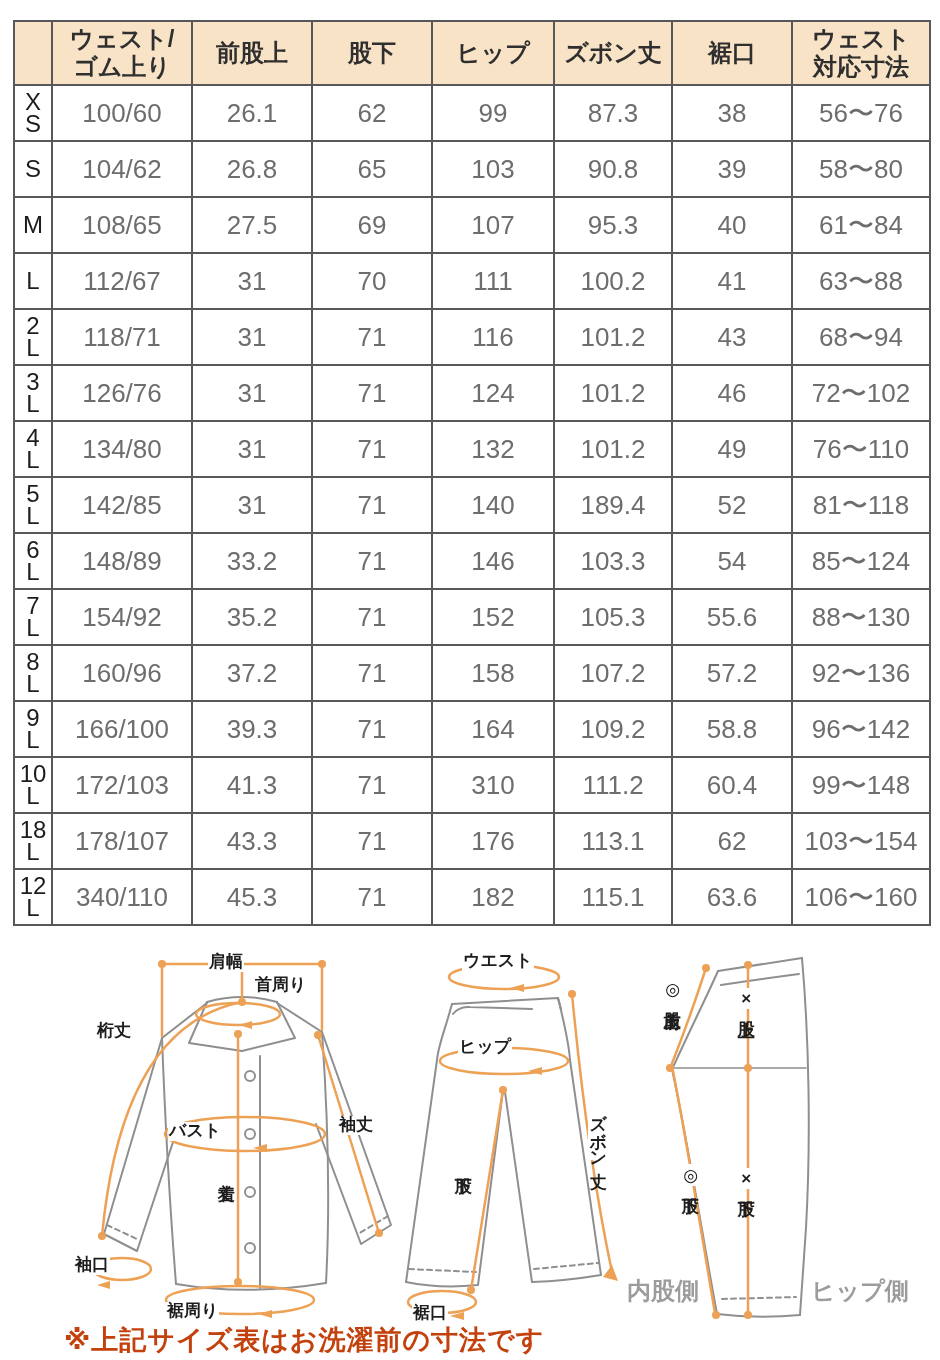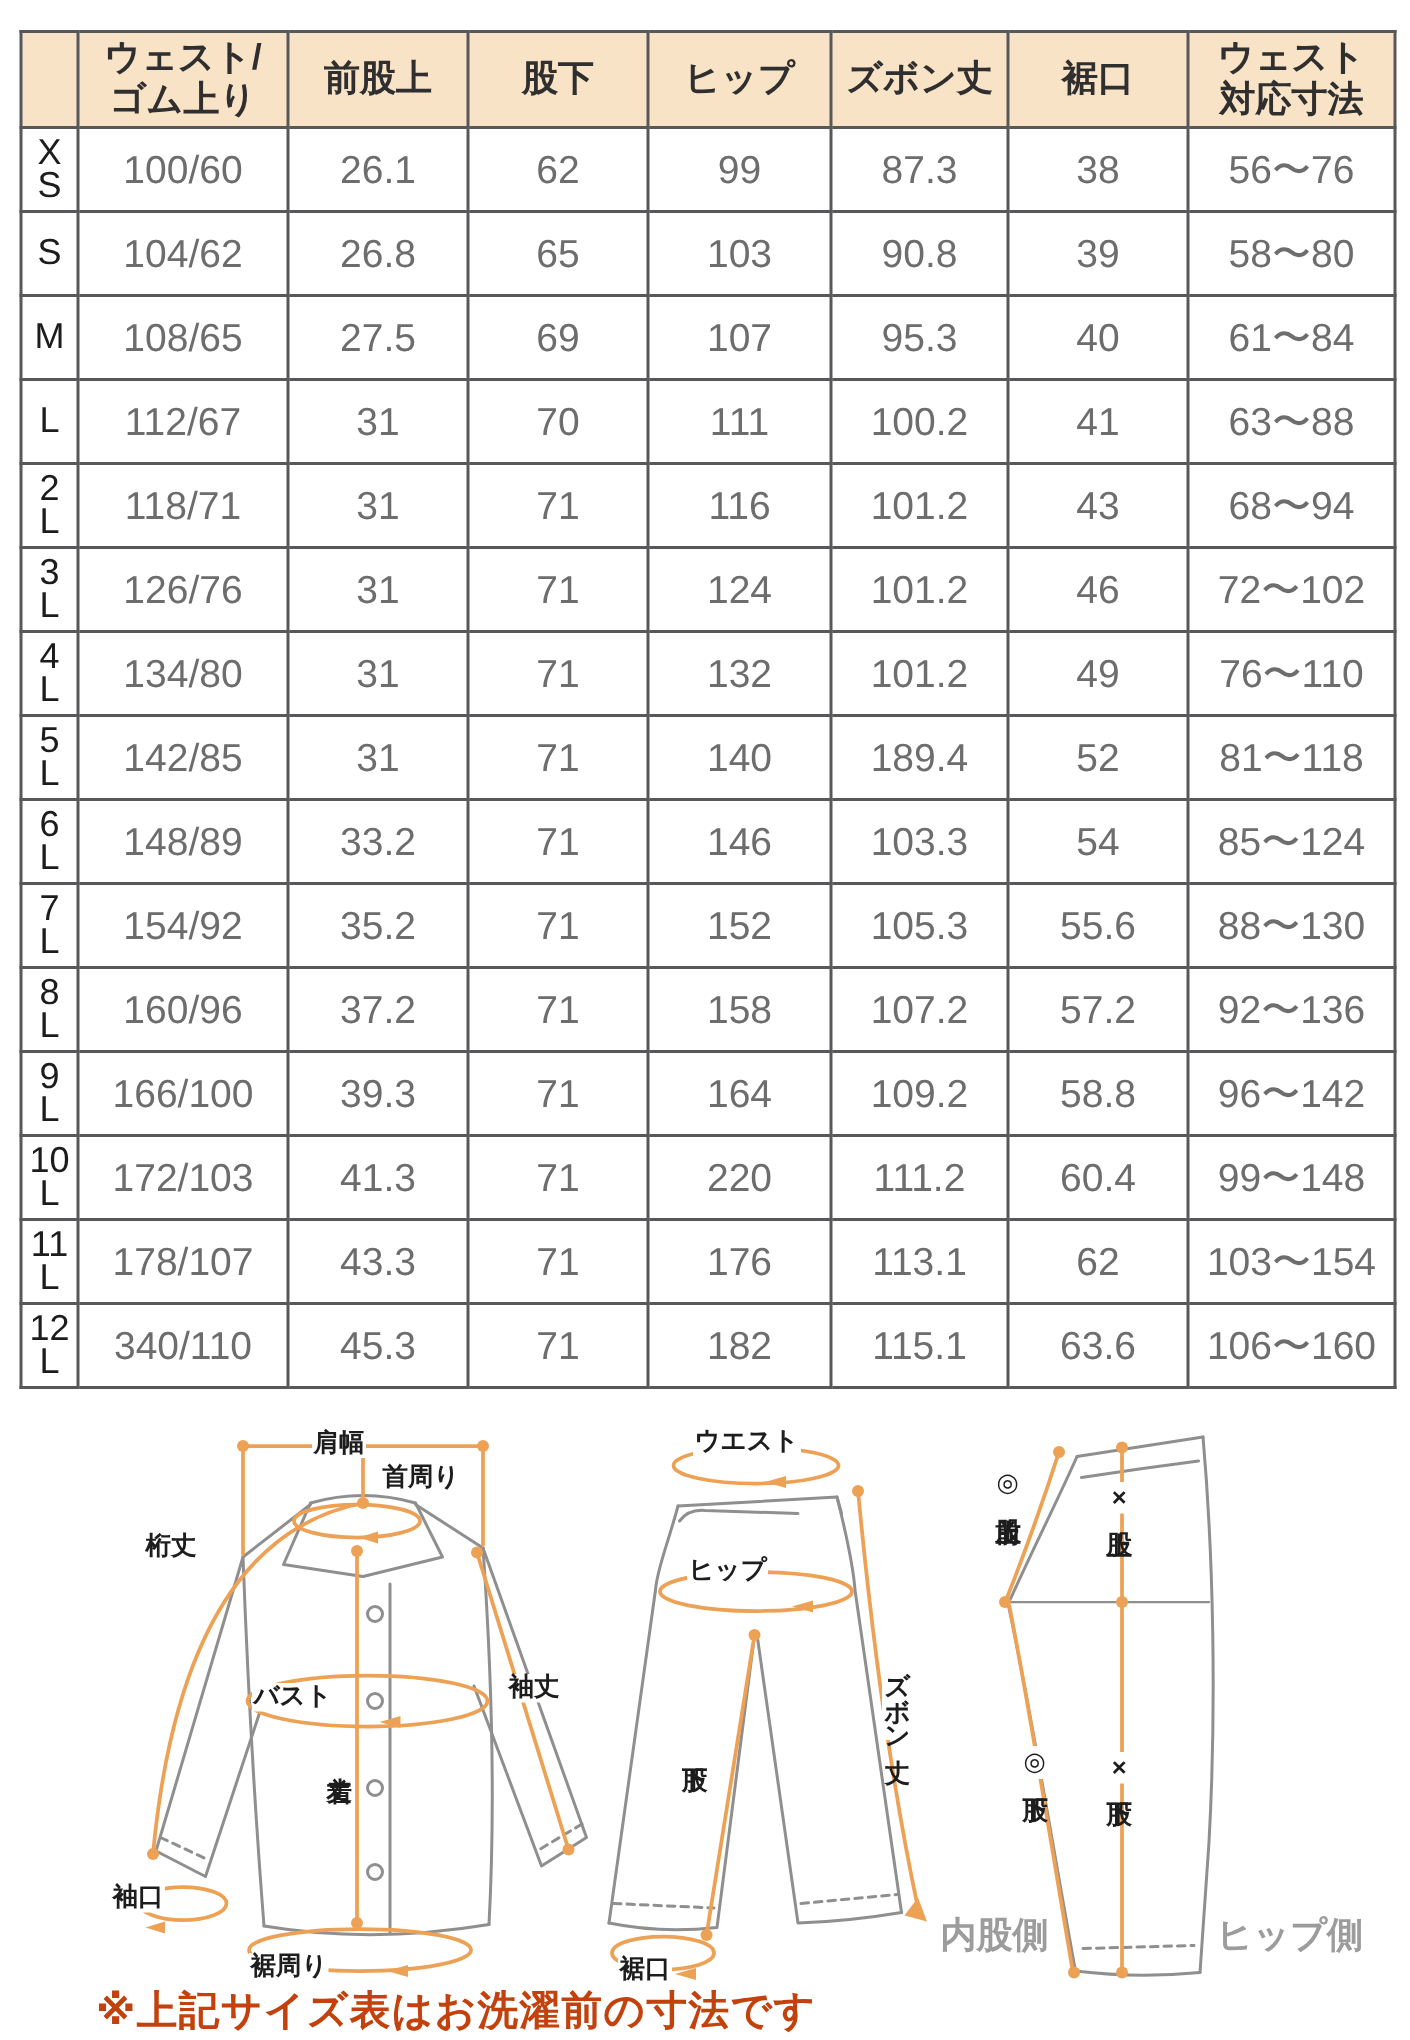--- a/index.html
+++ b/index.html
@@ -188,27 +188,27 @@
           <td>109.2</td>
           <td>58.8</td>
           <td>96〜142</td>
         </tr>
         <tr>
           <td class="size-cell">10
 L</td>
           <td>172/103</td>
           <td>41.3</td>
           <td>71</td>
-          <td>220</td>
+          <td>310</td>
           <td>111.2</td>
           <td>60.4</td>
           <td>99〜148</td>
         </tr>
         <tr>
-          <td class="size-cell">11
+          <td class="size-cell">18
 L</td>
           <td>178/107</td>
           <td>43.3</td>
           <td>71</td>
           <td>176</td>
           <td>113.1</td>
           <td>62</td>
           <td>103〜154</td>
         </tr>
         <tr>

